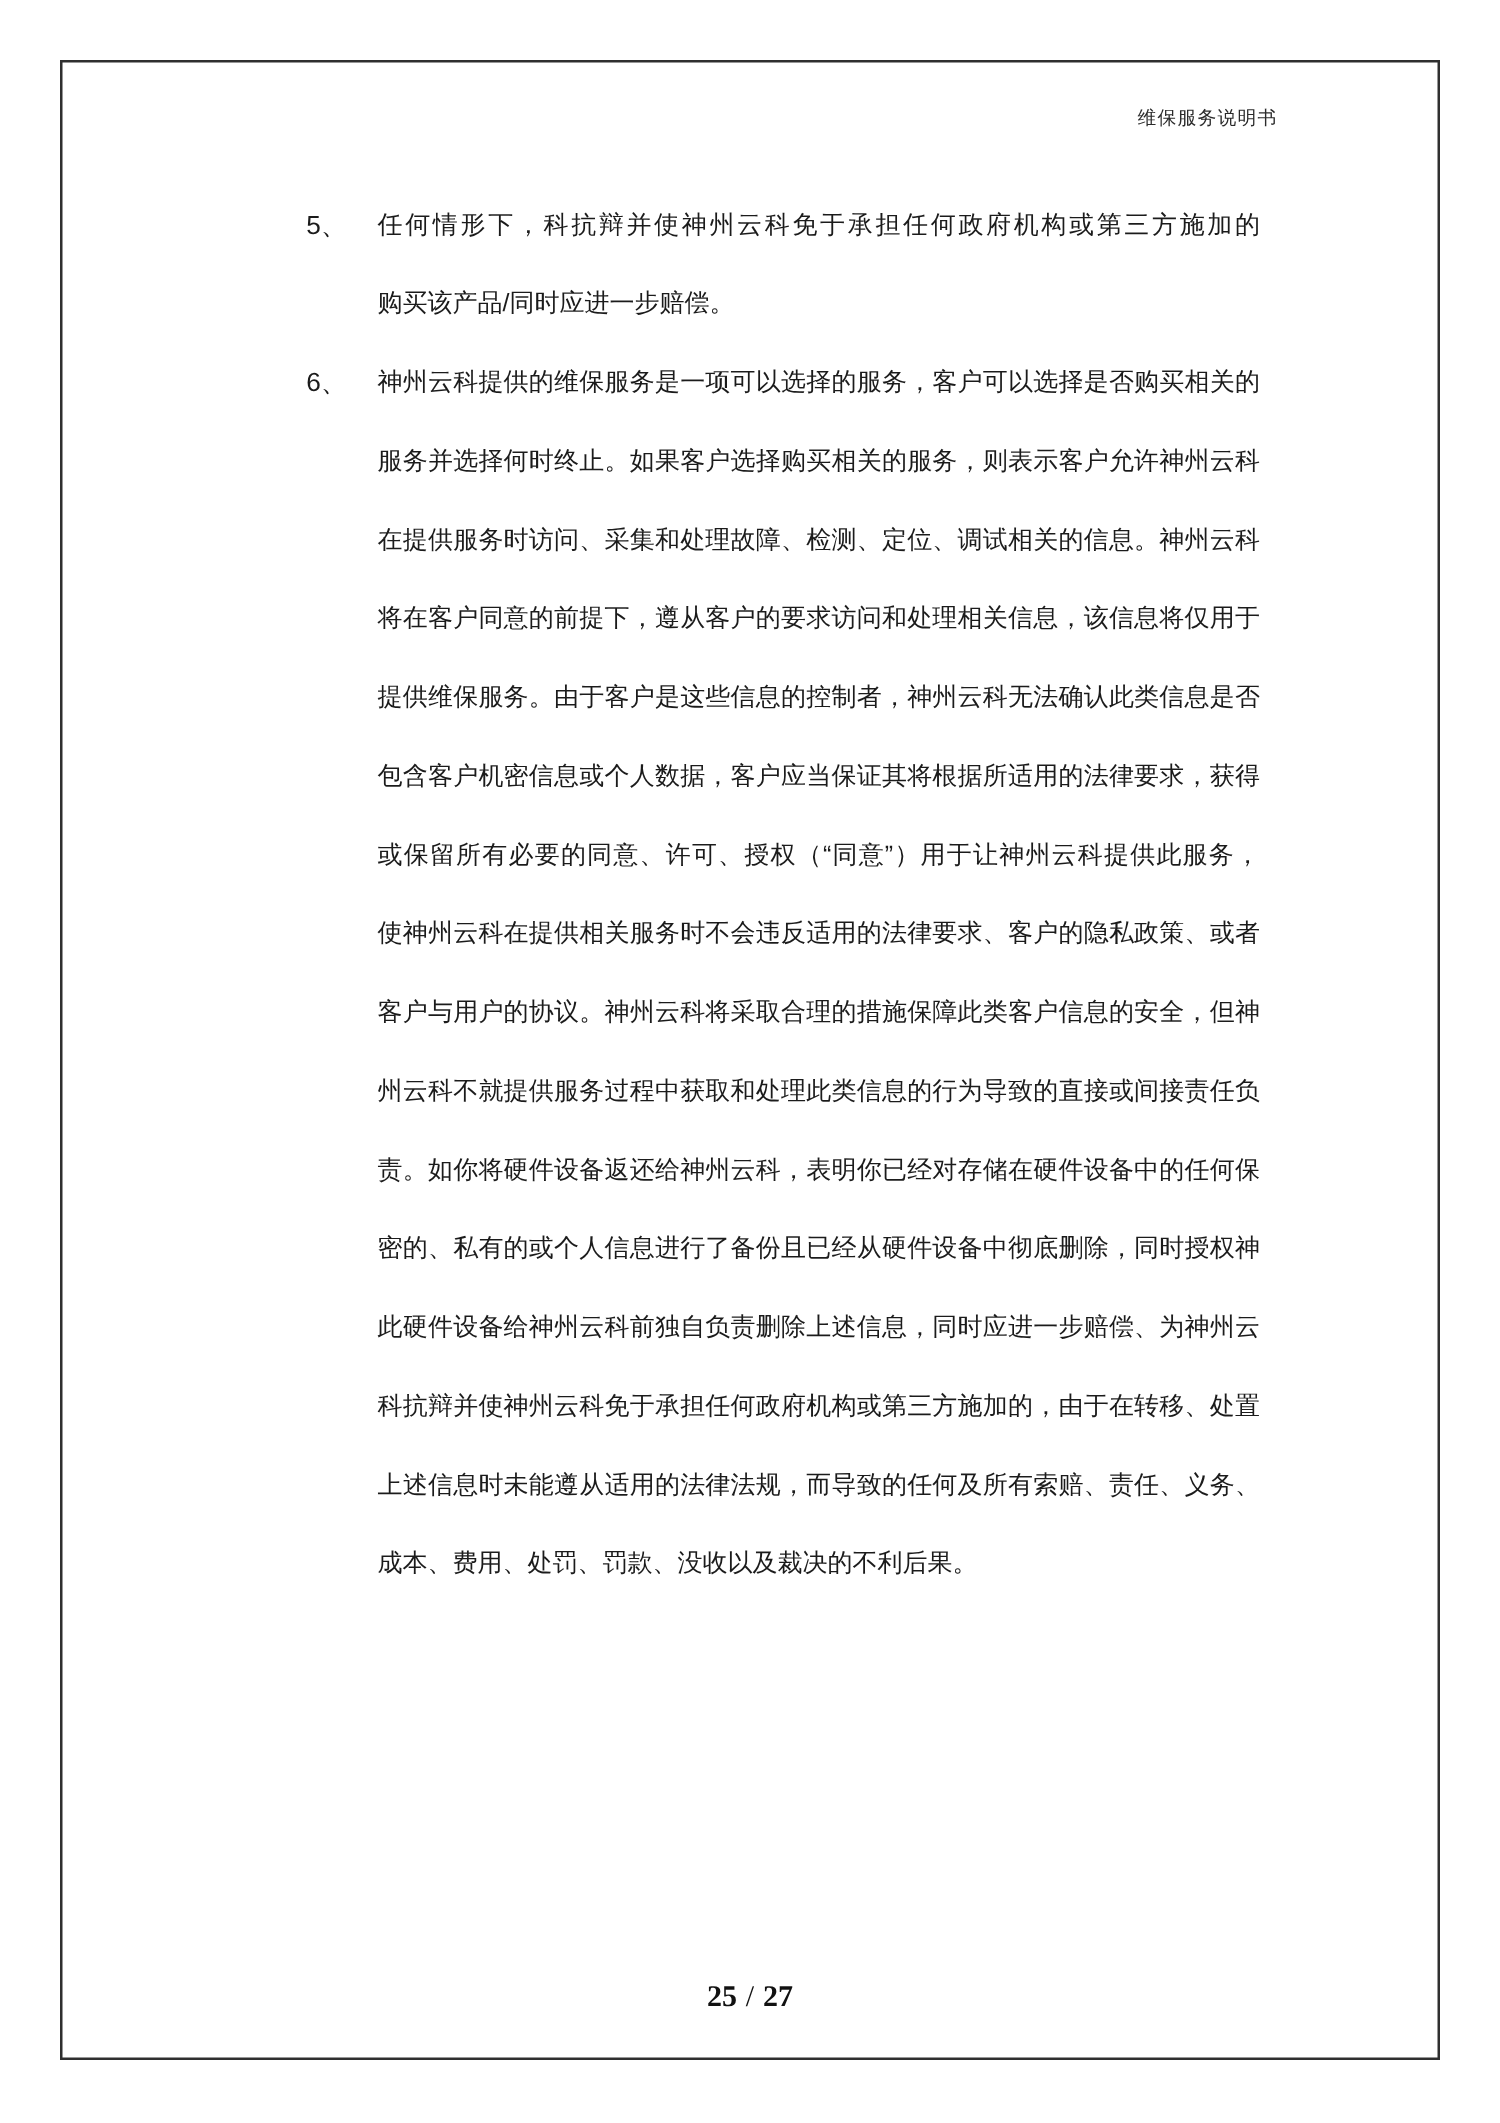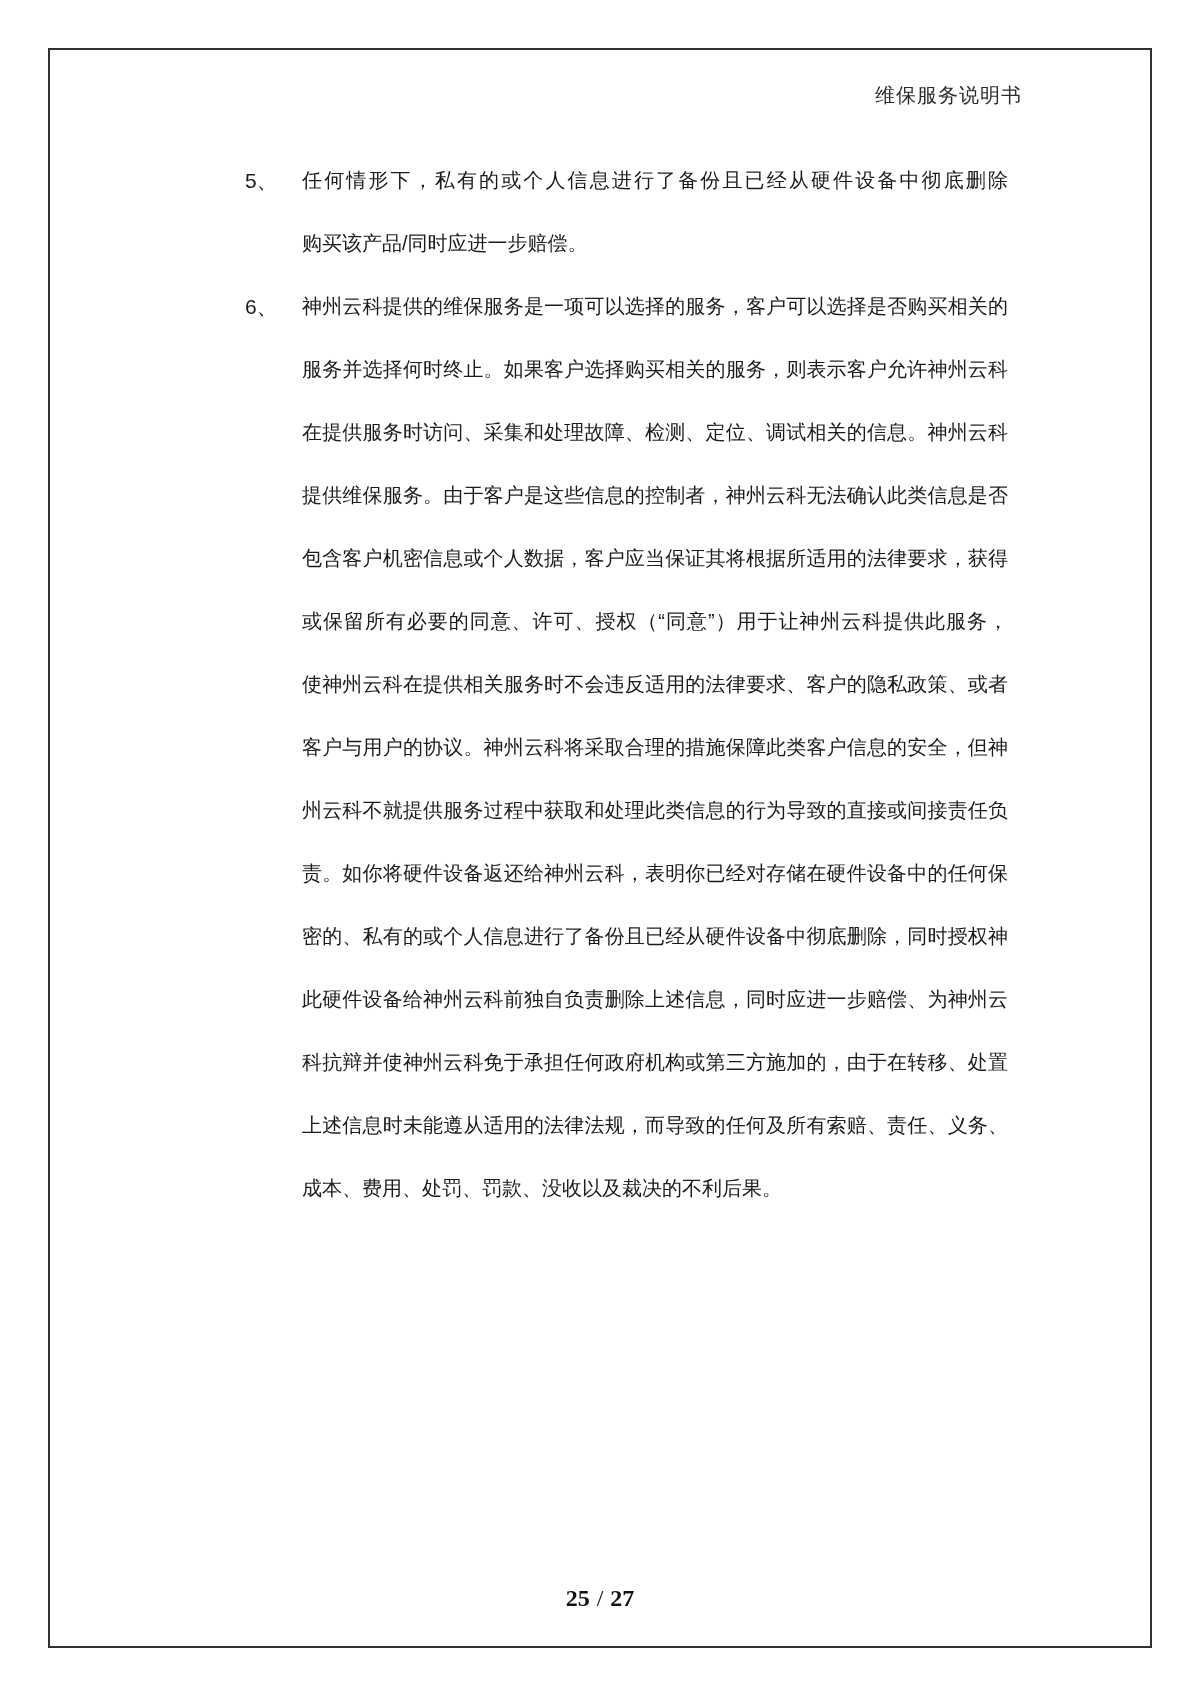--- a/index.html
+++ b/index.html
@@ -22,21 +22,21 @@
     height: 1600px;
     border: 2px solid #2f2f2f;
     box-sizing: border-box;
     background: #ffffff;
   }
   .header {
     position: absolute;
     top: 83px;
     right: 178px;
     font-family: "Liberation Serif", serif;
-    font-size: 20px;
+    font-size: 15px;
     letter-spacing: 1px;
     color: #2b2b2b;
     line-height: 24px;
   }
   .content {
     position: absolute;
     left: 302px;
     top: 149px;
     width: 706px;
     font-family: "Liberation Sans", sans-serif;
@@ -91,28 +91,29 @@
 
 <div class="frame"></div>
 
 <div class="header">
   <span>维保服务说明书</span>
 </div>
 
 <div class="content" id="content">
     <div class="para">
       <span class="num">5、</span>
-      <div class="line">任何情形下，私有的或个人信息进行了备份且已经从硬件设备中彻底删除</div>
+      <div class="line">任何情形下，科抗辩并使神州云科免于承担任何政府机构或第三方施加的</div>
       <div class="line last">购买该产品/同时应进一步赔偿。</div>
     </div>
     <div class="para">
       <span class="num">6、</span>
       <div class="line">神州云科提供的维保服务是一项可以选择的服务，客户可以选择是否购买相关的</div>
       <div class="line">服务并选择何时终止。如果客户选择购买相关的服务，则表示客户允许神州云科</div>
       <div class="line">在提供服务时访问、采集和处理故障、检测、定位、调试相关的信息。神州云科</div>
+      <div class="line">将在客户同意的前提下，遵从客户的要求访问和处理相关信息，该信息将仅用于</div>
       <div class="line">提供维保服务。由于客户是这些信息的控制者，神州云科无法确认此类信息是否</div>
       <div class="line">包含客户机密信息或个人数据，客户应当保证其将根据所适用的法律要求，获得</div>
       <div class="line">或保留所有必要的同意、许可、授权（“同意”）用于让神州云科提供此服务，</div>
       <div class="line">使神州云科在提供相关服务时不会违反适用的法律要求、客户的隐私政策、或者</div>
       <div class="line">客户与用户的协议。神州云科将采取合理的措施保障此类客户信息的安全，但神</div>
       <div class="line">州云科不就提供服务过程中获取和处理此类信息的行为导致的直接或间接责任负</div>
       <div class="line">责。如你将硬件设备返还给神州云科，表明你已经对存储在硬件设备中的任何保</div>
       <div class="line">密的、私有的或个人信息进行了备份且已经从硬件设备中彻底删除，同时授权神</div>
       <div class="line">此硬件设备给神州云科前独自负责删除上述信息，同时应进一步赔偿、为神州云</div>
       <div class="line">科抗辩并使神州云科免于承担任何政府机构或第三方施加的，由于在转移、处置</div>

